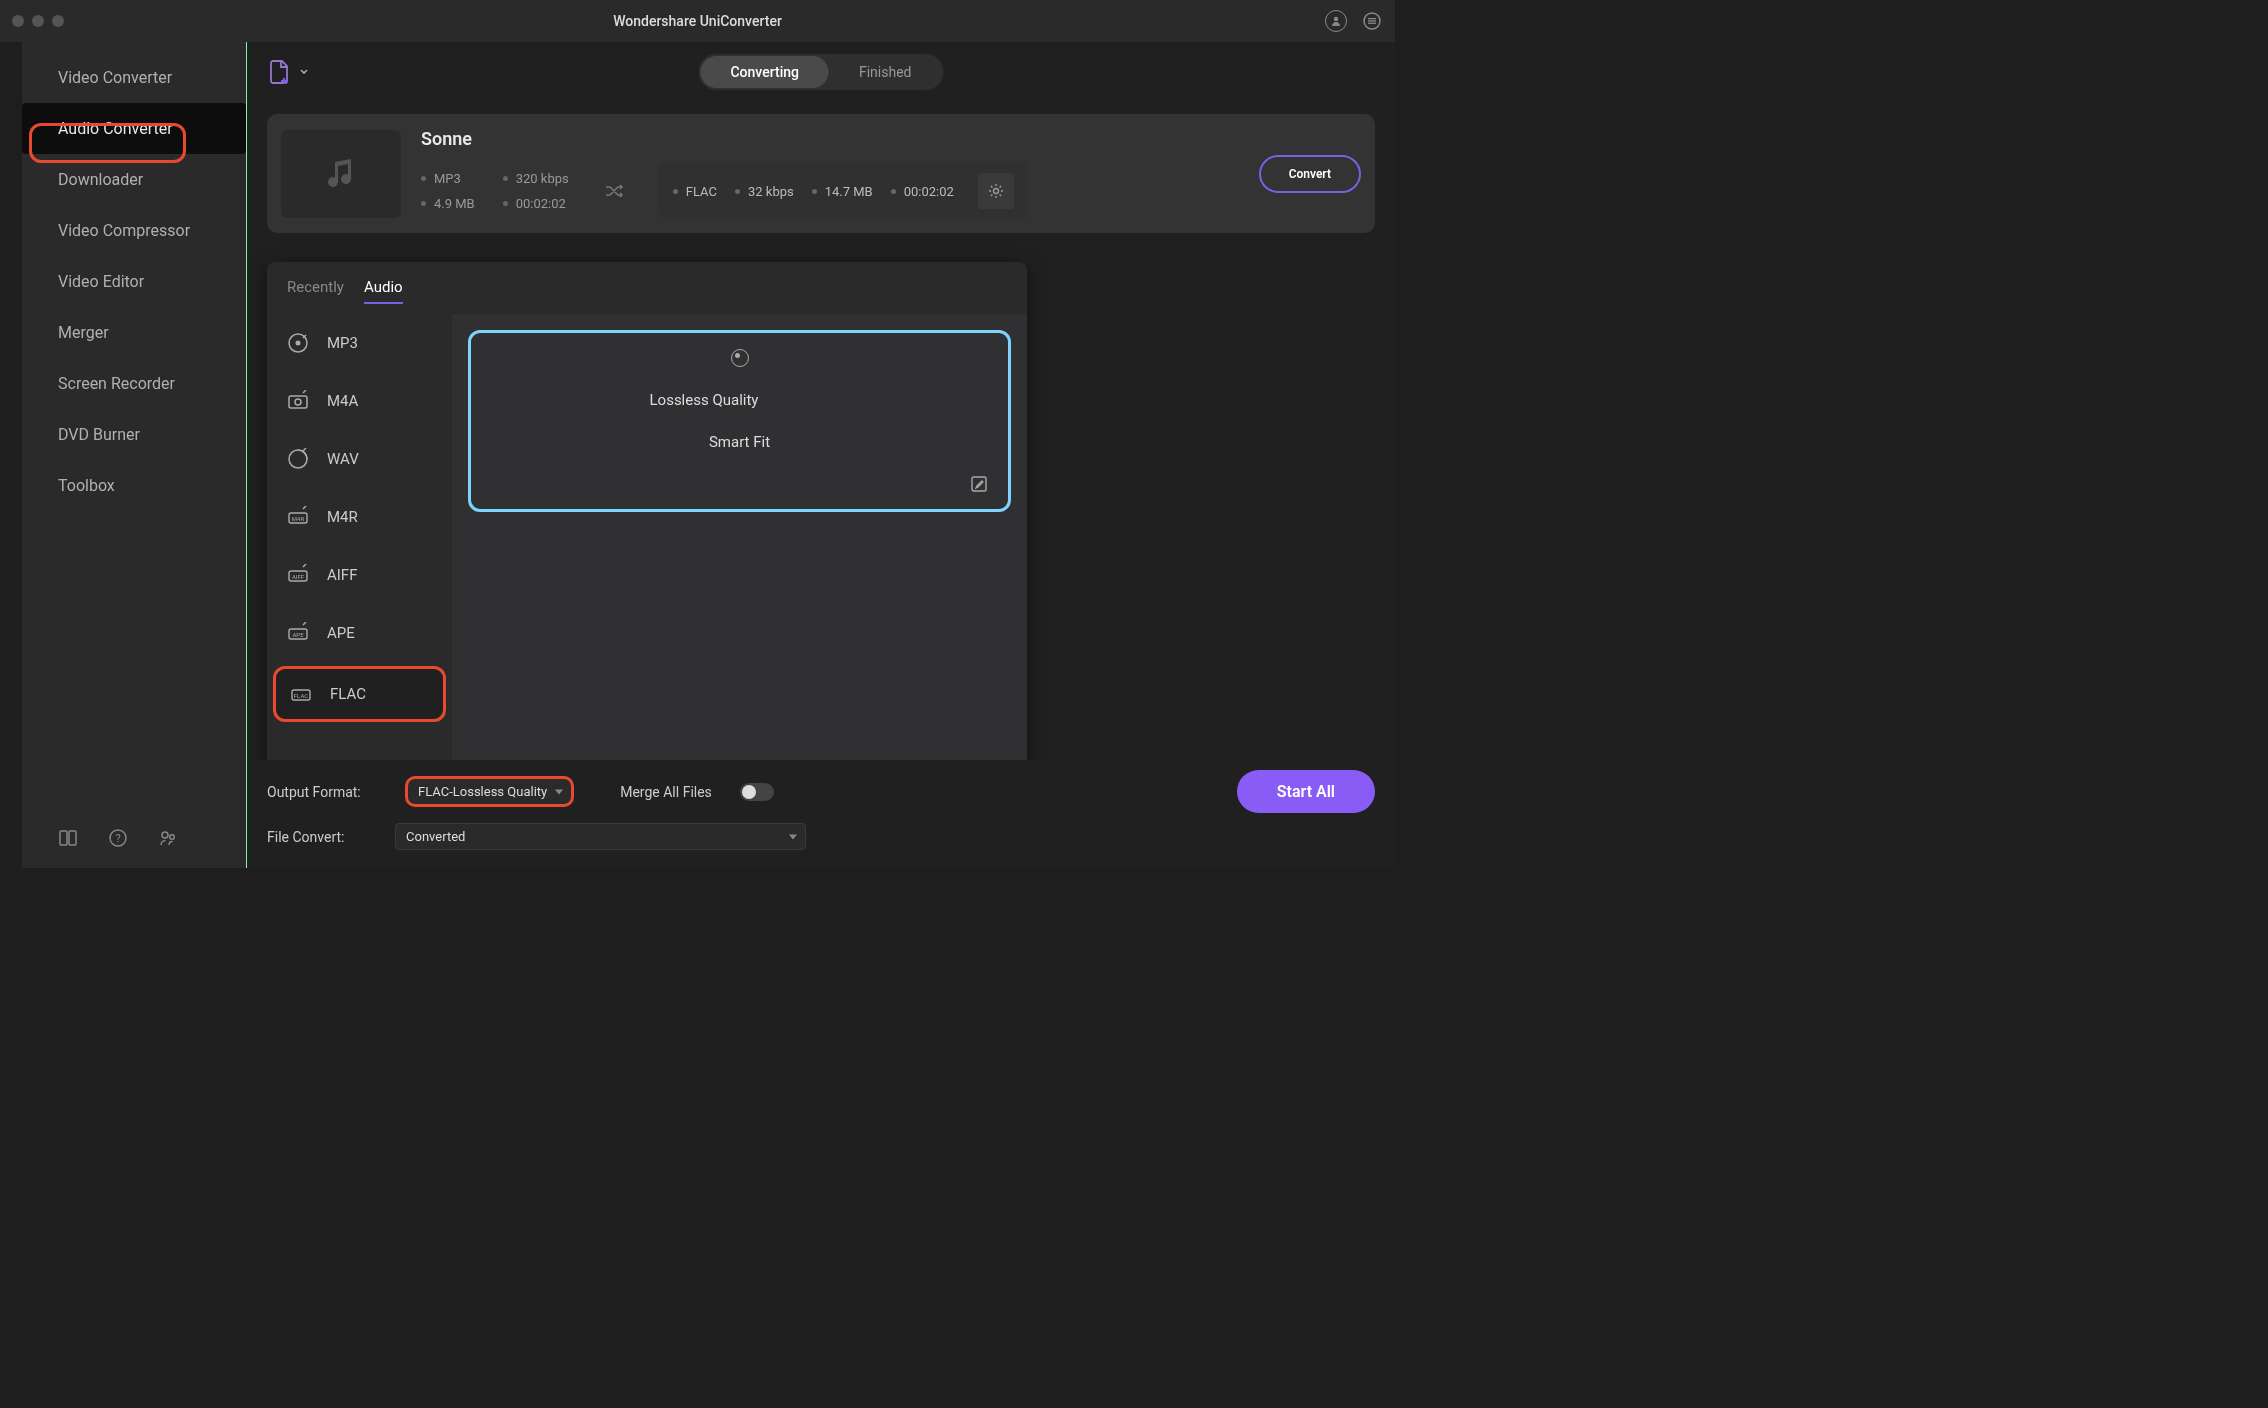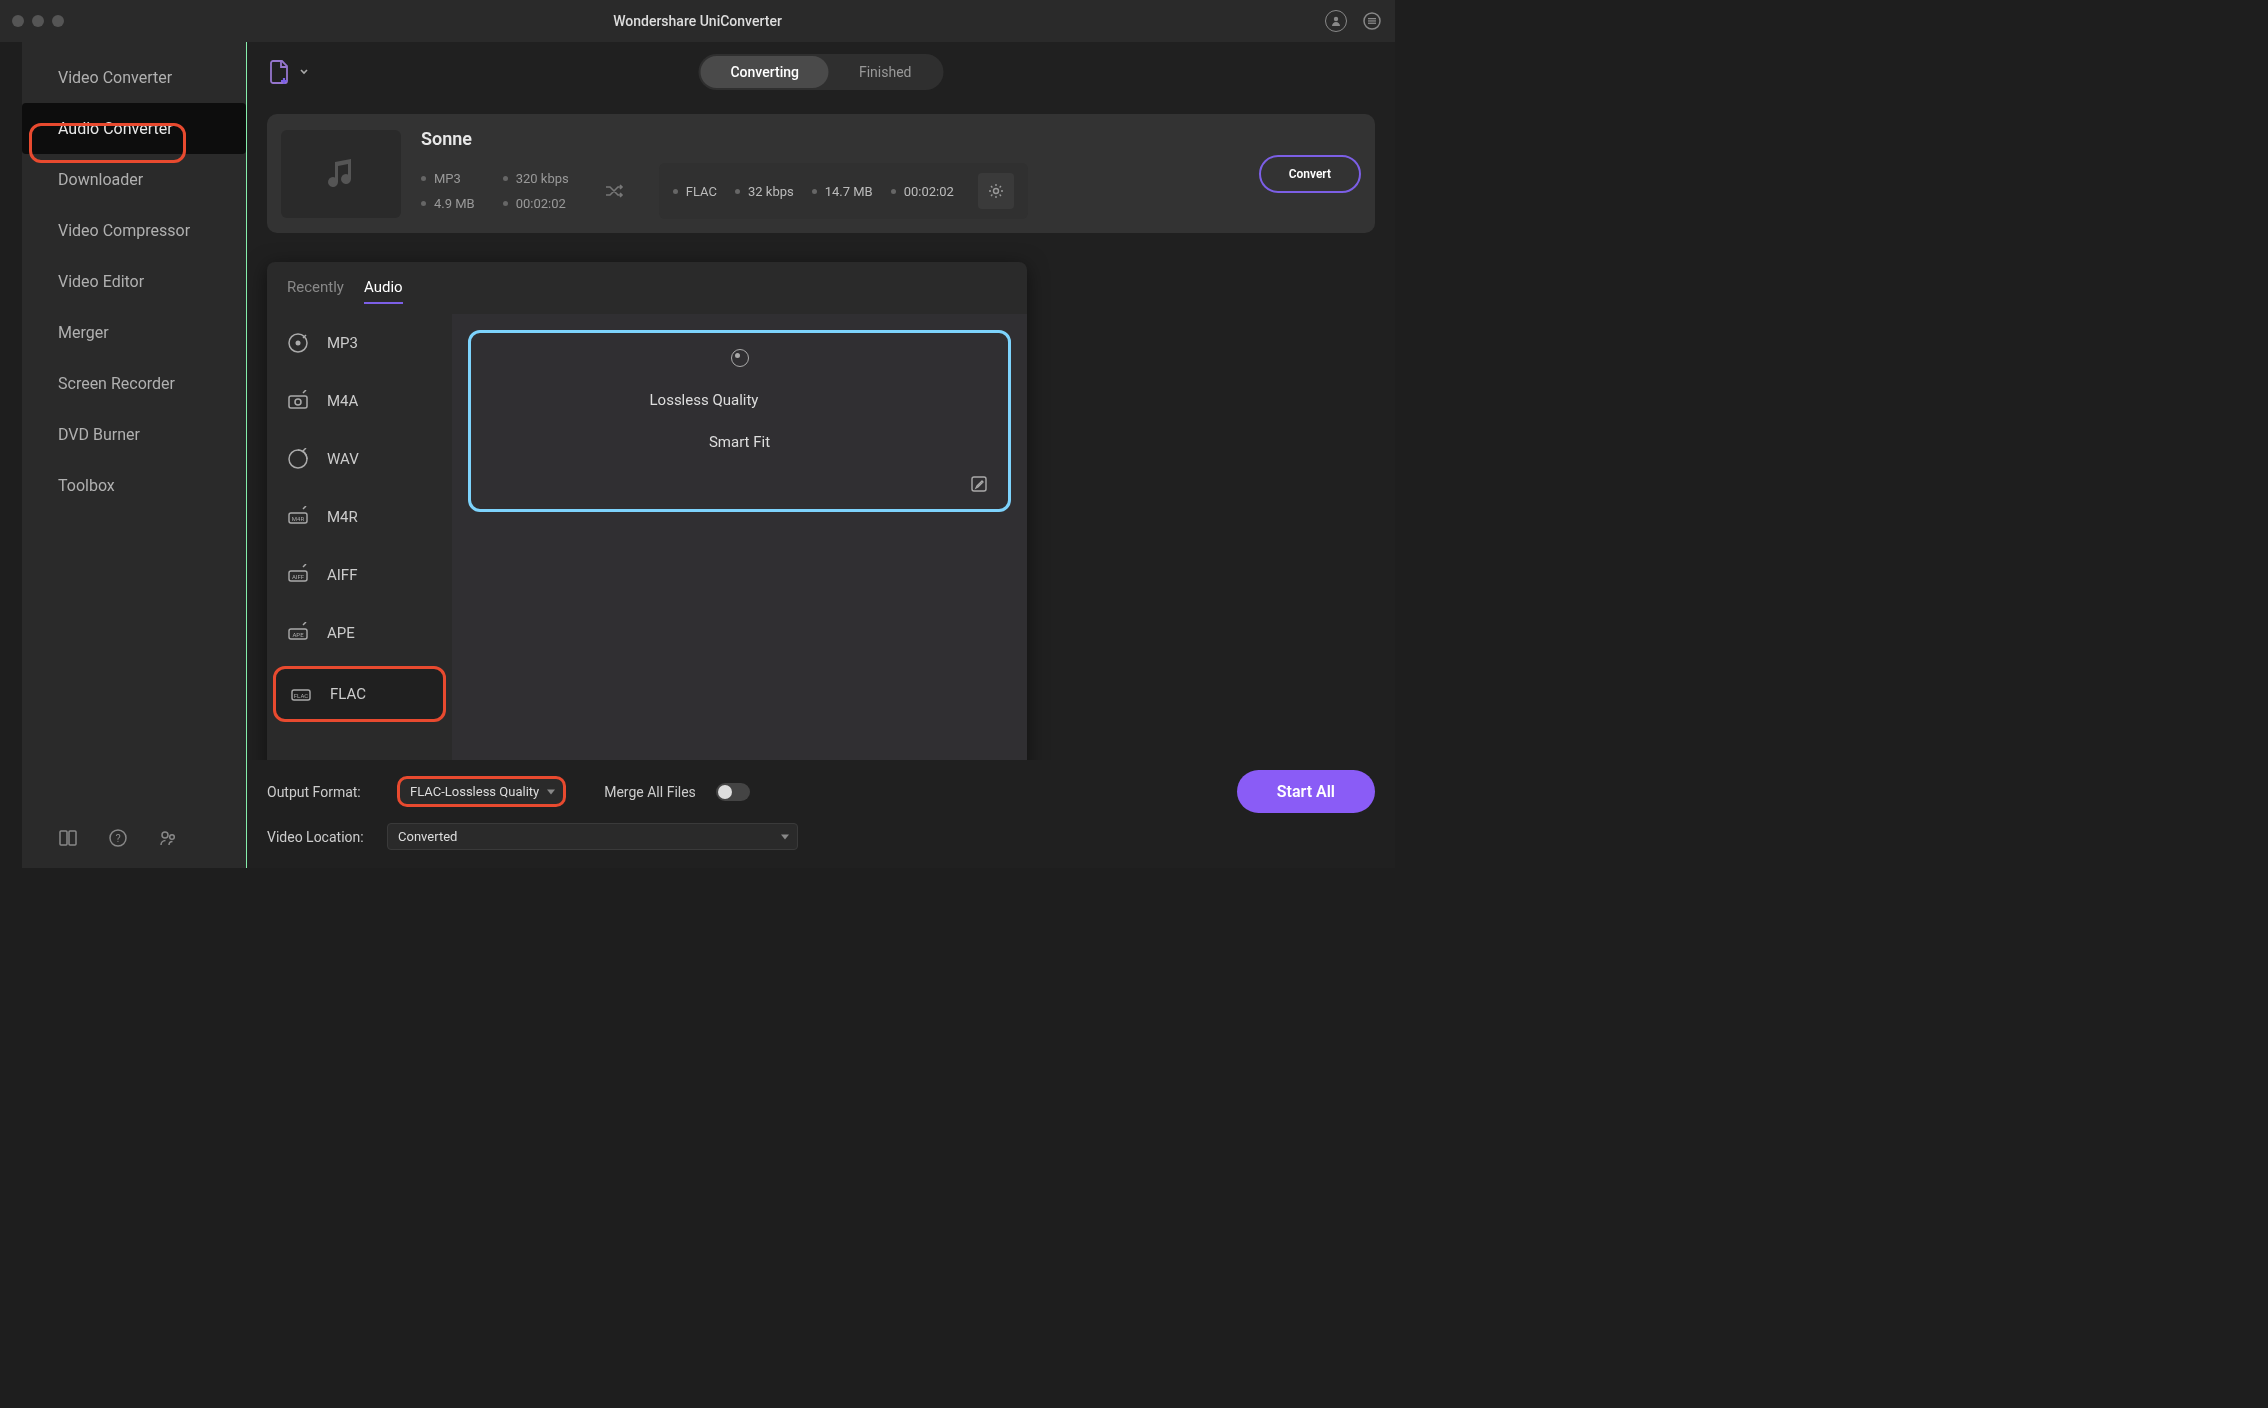--- a/index.html
+++ b/index.html
@@ -58,21 +58,21 @@
     .quality-row .q-icon { width: 18px; height: 18px; border: 1.5px solid #aaa; border-radius: 50%; position: relative; }
     .quality-row .q-icon::after { content: ''; position: absolute; top: 3px; left: 3px; width: 5px; height: 5px; border-radius: 50%; background: #aaa; }
     .quality-label { width: 180px; }
     .edit-icon { margin-left: auto; color: #aaa; }
     
     .panel-footer { display: flex; align-items: center; padding: 12px 20px; gap: 12px; }
     .search-box { background: #202020; border-radius: 6px; padding: 8px 12px; display: flex; align-items: center; gap: 8px; color: #888; font-size: 14px; width: 160px; }
     .create-btn { margin-left: auto; padding: 8px 24px; border: 1.5px solid #7c5fe6; border-radius: 18px; color: #fff; font-size: 14px; cursor: pointer; }
     
     .bottom-bar { position: absolute; bottom: 0; left: 0; right: 0; padding: 10px 20px 18px; background: #202020; display: flex; flex-direction: column; gap: 10px; }
-    .bottom-row { display: flex; align-items: center; gap: 20px; font-size: 14px; color: #ccc; }
+    .bottom-row { display: flex; align-items: center; gap: 28px; font-size: 14px; color: #ccc; }
     .bottom-label { width: 110px; }
     .dropdown { background: #2a2a2a; border: 1px solid #3a3a3a; border-radius: 4px; padding: 5px 24px 5px 10px; font-size: 13px; color: #ddd; position: relative; min-width: 160px; }
     .dropdown.wide { width: 411px; }
     .dropdown::after { content: ''; position: absolute; right: 8px; top: 50%; transform: translateY(-50%); border-left: 4px solid transparent; border-right: 4px solid transparent; border-top: 5px solid #888; }
     .merge-label { margin-left: 18px; }
     .toggle { width: 34px; height: 18px; background: #444; border-radius: 9px; position: relative; }
     .toggle::after { content: ''; position: absolute; left: 2px; top: 2px; width: 14px; height: 14px; background: #ddd; border-radius: 50%; }
     .start-all-btn { margin-left: auto; padding: 12px 40px; background: #8a5cf6; border-radius: 22px; color: #fff; font-size: 16px; font-weight: 600; cursor: pointer; }
     
     
@@ -299,18 +299,18 @@
 
     <div class="bottom-bar">
       <div class="bottom-row">
         <span class="bottom-label">Output Format:</span>
         <div class="dropdown hl-output">FLAC-Lossless Quality</div>
         <span class="merge-label">Merge All Files</span>
         <div class="toggle"></div>
         <div class="start-all-btn">Start All</div>
       </div>
       <div class="bottom-row">
-        <span class="bottom-label" style="width:100px">Video Location:</span>
+        <span class="bottom-label" style="width:100px">File Convert:</span>
         <div class="dropdown wide">Converted</div>
       </div>
     </div>
   </div>
 </div>
 
 </body></html>

